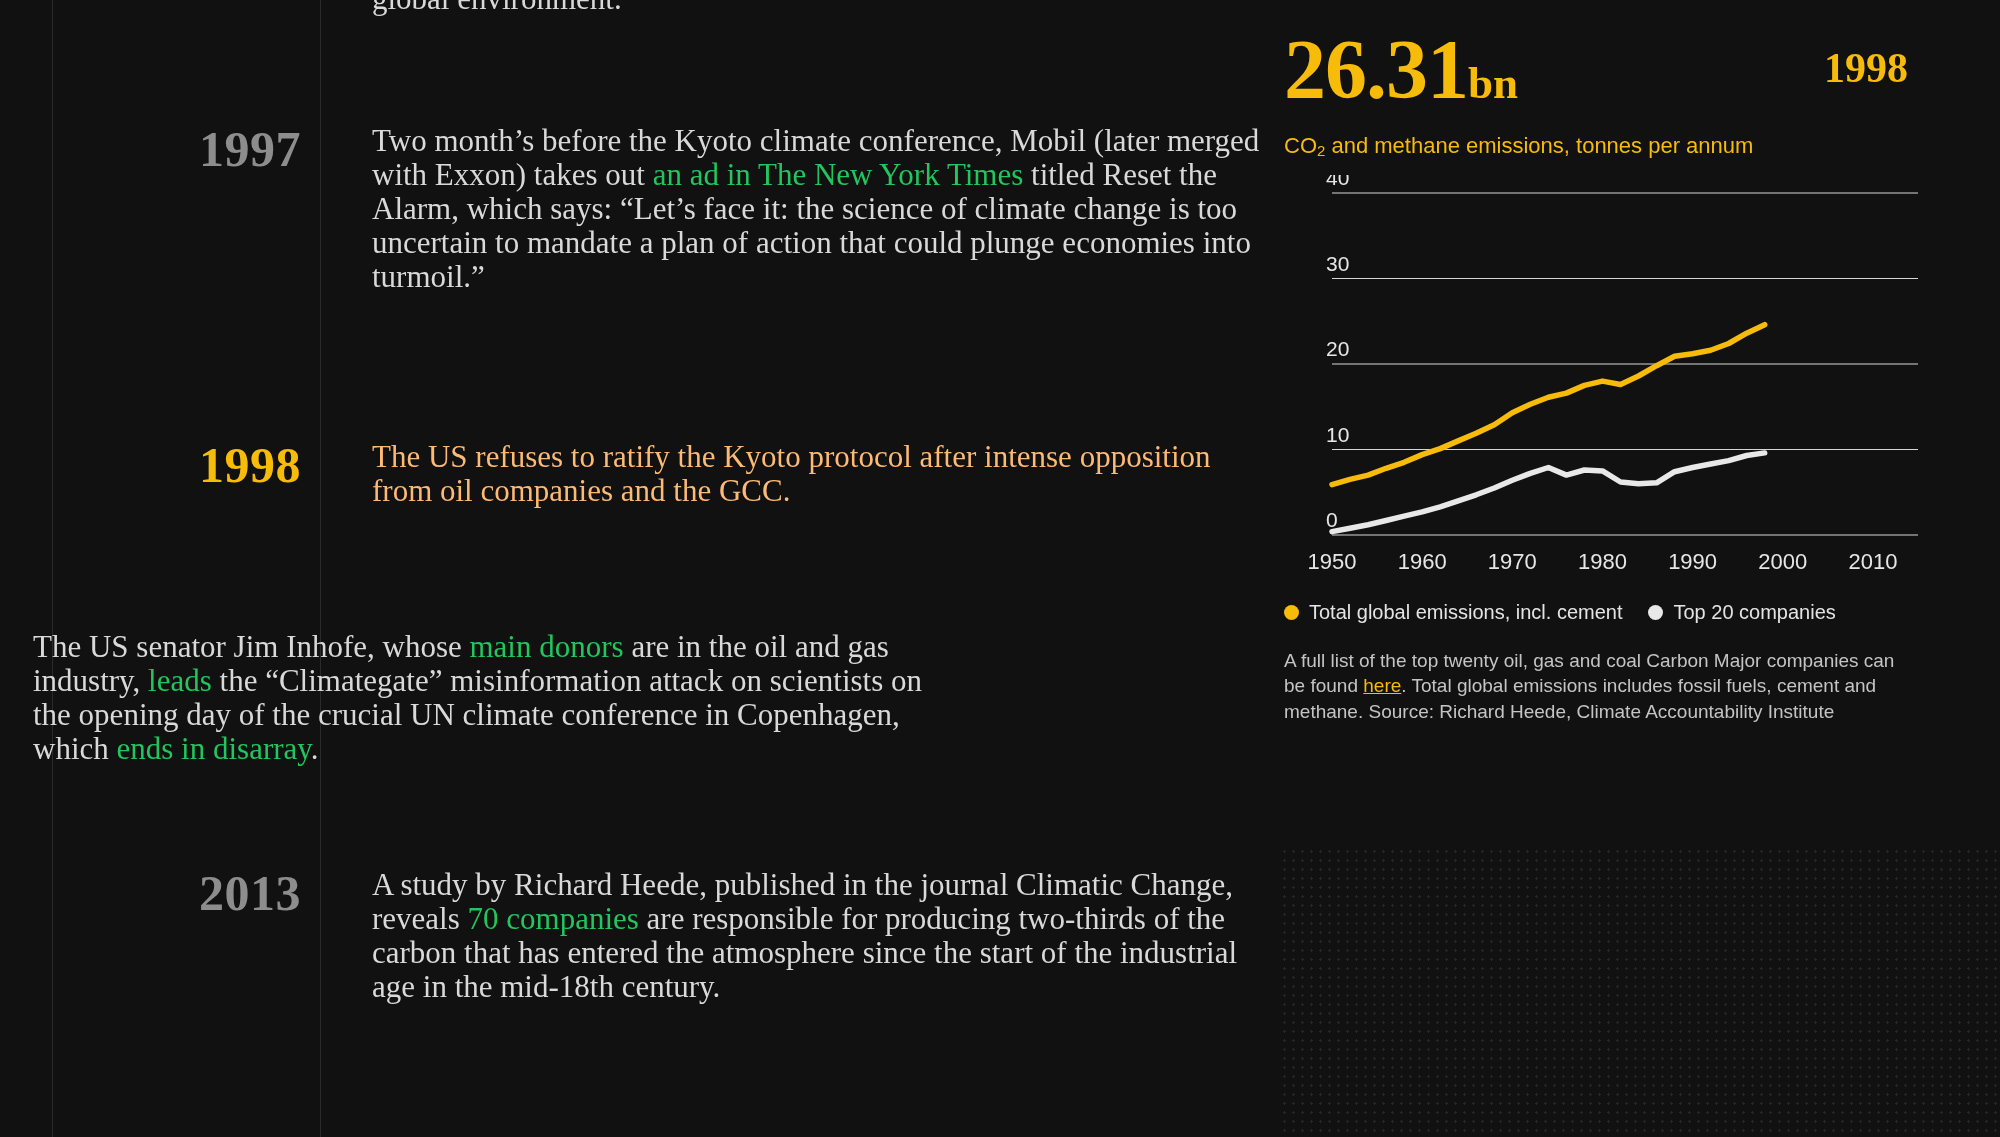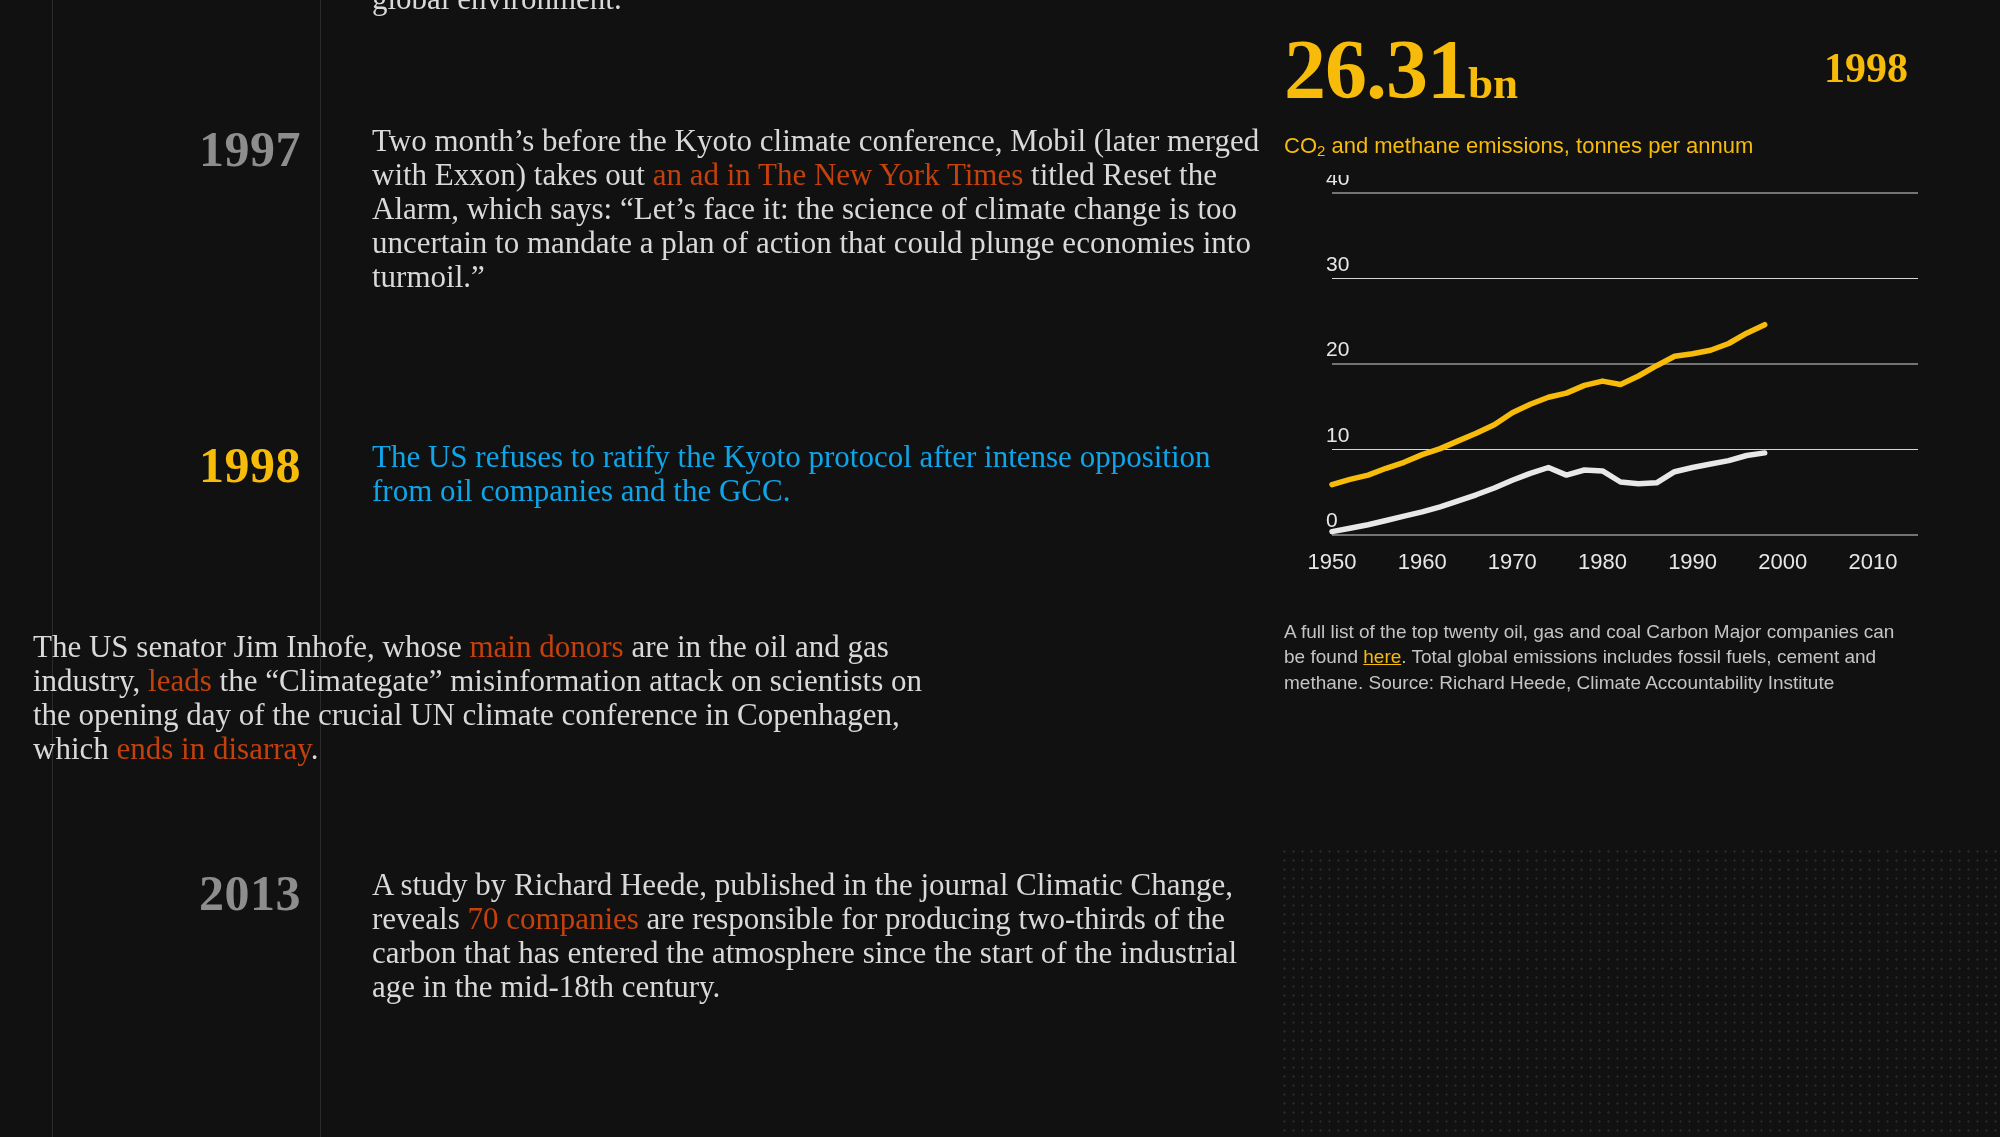--- a/index.html
+++ b/index.html
@@ -76,22 +76,22 @@
   }
   .entry.active .year { color: #f7bb09; }
   .body-text {
     width: 900px;
     padding-left: 33px;
     font-family: "Liberation Serif", serif;
     font-size: 31px;
     line-height: 1.1;
     color: #d9d9d9;
   }
-  .body-text .dim { color: #c2410c; }
-  .entry.active .body-text { color: #0ea5e9; }
+  .body-text .dim { color: #22c55e; }
+  .entry.active .body-text { color: #fdba74; }
 
   .entry-top   { top: -18px; }
   .entry-1997  { top: 124px; }
   .entry-1998  { top: 440px; }
   .entry-2009  { top: 630px; }
   .entry-2013  { top: 868px; }
 
   
   .chart-panel {
     position: absolute;
@@ -222,18 +222,28 @@
           <text x="228.30769230769232" y="394" fill="#e6e6e6" font-size="22" text-anchor="middle" font-family="&quot;Liberation Sans&quot;, sans-serif">1970</text>
           <text x="318.46153846153845" y="394" fill="#e6e6e6" font-size="22" text-anchor="middle" font-family="&quot;Liberation Sans&quot;, sans-serif">1980</text>
           <text x="408.61538461538464" y="394" fill="#e6e6e6" font-size="22" text-anchor="middle" font-family="&quot;Liberation Sans&quot;, sans-serif">1990</text>
           <text x="498.7692307692308" y="394" fill="#e6e6e6" font-size="22" text-anchor="middle" font-family="&quot;Liberation Sans&quot;, sans-serif">2000</text>
           <text x="588.9230769230769" y="394" fill="#e6e6e6" font-size="22" text-anchor="middle" font-family="&quot;Liberation Sans&quot;, sans-serif">2010</text>
           <path d="M48.0 309.6 L66.0 304.4 L84.1 300.1 L102.1 293.3 L120.1 287.3 L138.2 279.6 L156.2 273.6 L174.2 265.9 L192.2 258.3 L210.3 249.7 L228.3 237.7 L246.3 229.2 L264.4 222.3 L282.4 218.1 L300.4 210.4 L318.5 206.1 L336.5 209.5 L354.5 201.0 L372.6 190.7 L390.6 181.3 L408.6 178.7 L426.6 175.3 L444.7 168.5 L462.7 158.2 L480.7 149.7 " fill="none" stroke="#f7bb09" stroke-width="5.5" stroke-linecap="round" stroke-linejoin="round"></path>
           <path d="M48.0 356.6 L66.0 353.2 L84.1 349.7 L102.1 345.5 L120.1 341.2 L138.2 336.9 L156.2 331.8 L174.2 325.8 L192.2 319.8 L210.3 313.0 L228.3 305.3 L246.3 298.4 L264.4 292.5 L282.4 300.1 L300.4 295.0 L318.5 295.9 L336.5 307.0 L354.5 308.7 L372.6 307.8 L390.6 296.7 L408.6 292.5 L426.6 289.0 L444.7 285.6 L462.7 280.5 L480.7 277.9 " fill="none" stroke="#e8e8e8" stroke-width="5.5" stroke-linecap="round" stroke-linejoin="round"></path>
         </svg>
     </div>
 
+    <div class="legend">
+      <span class="item">
+        <span class="swatch total"></span>
+        <span>Total global emissions, incl. cement</span>
+      </span>
+      <span class="item">
+        <span class="swatch top20"></span>
+        <span>Top 20 companies</span>
+      </span>
+    </div>
 
     <div class="footnote">
       <span>A full list of the top twenty oil, gas and coal Carbon Major companies can be found </span><a href="#">here</a><span>. Total global emissions includes fossil fuels, cement and methane. Source: Richard Heede, Climate Accountability Institute</span>
     </div>
   </div>
 </div>
 
 </body></html>

